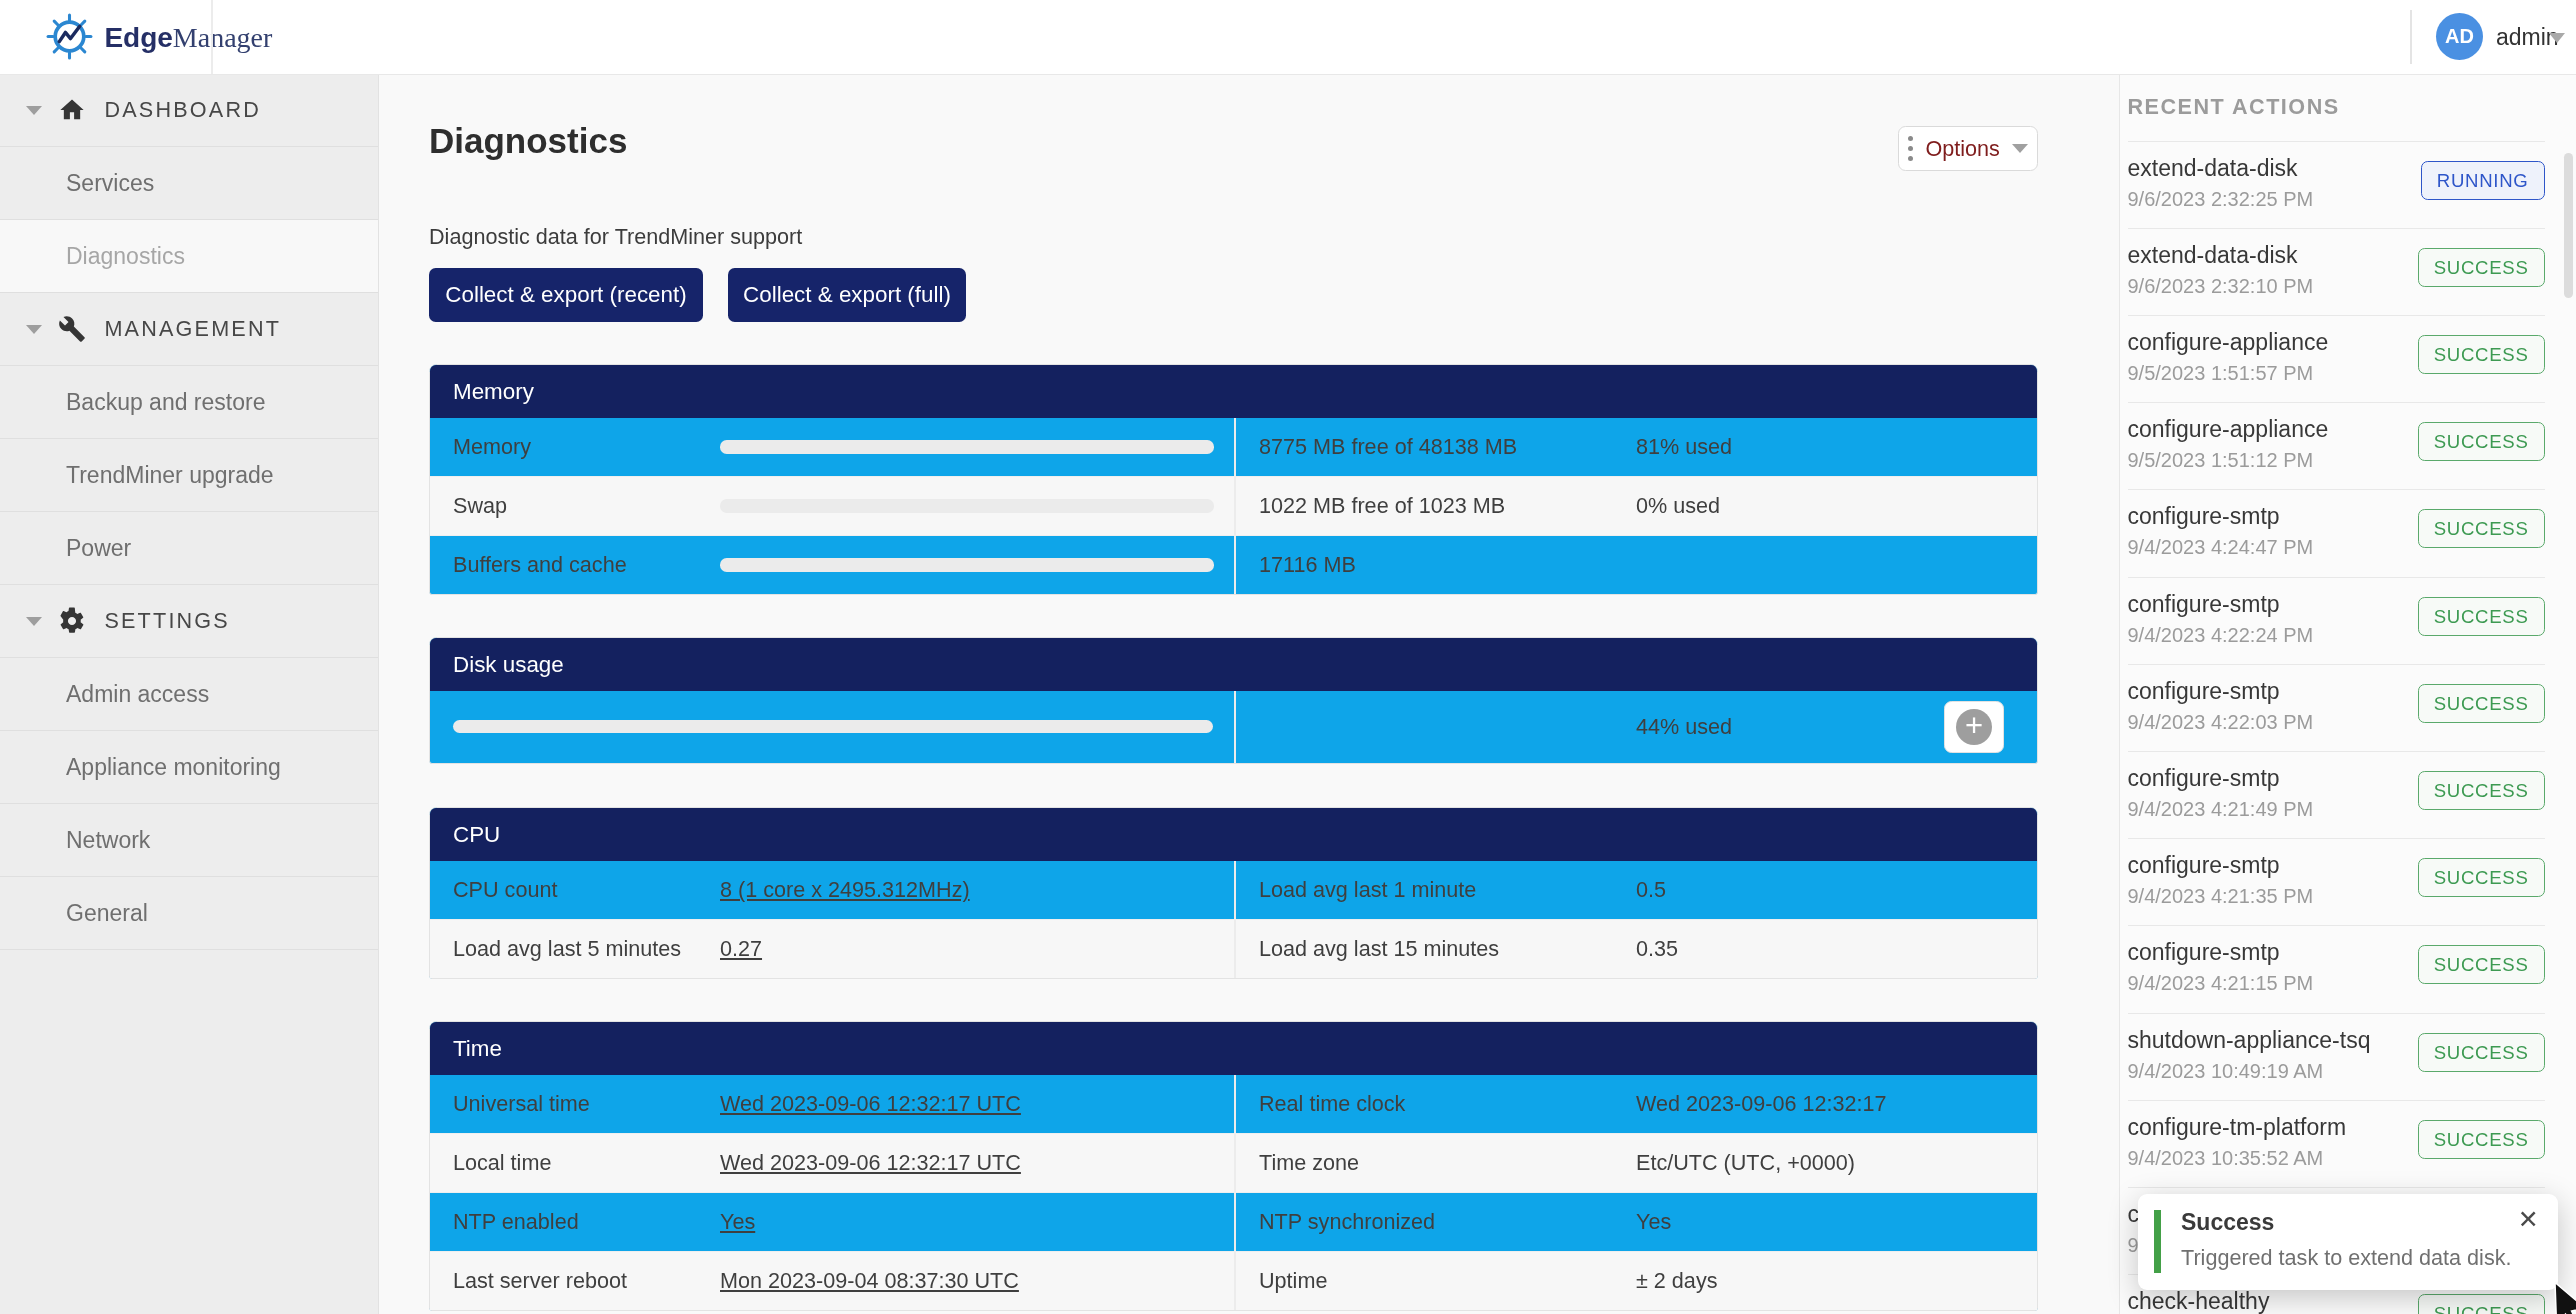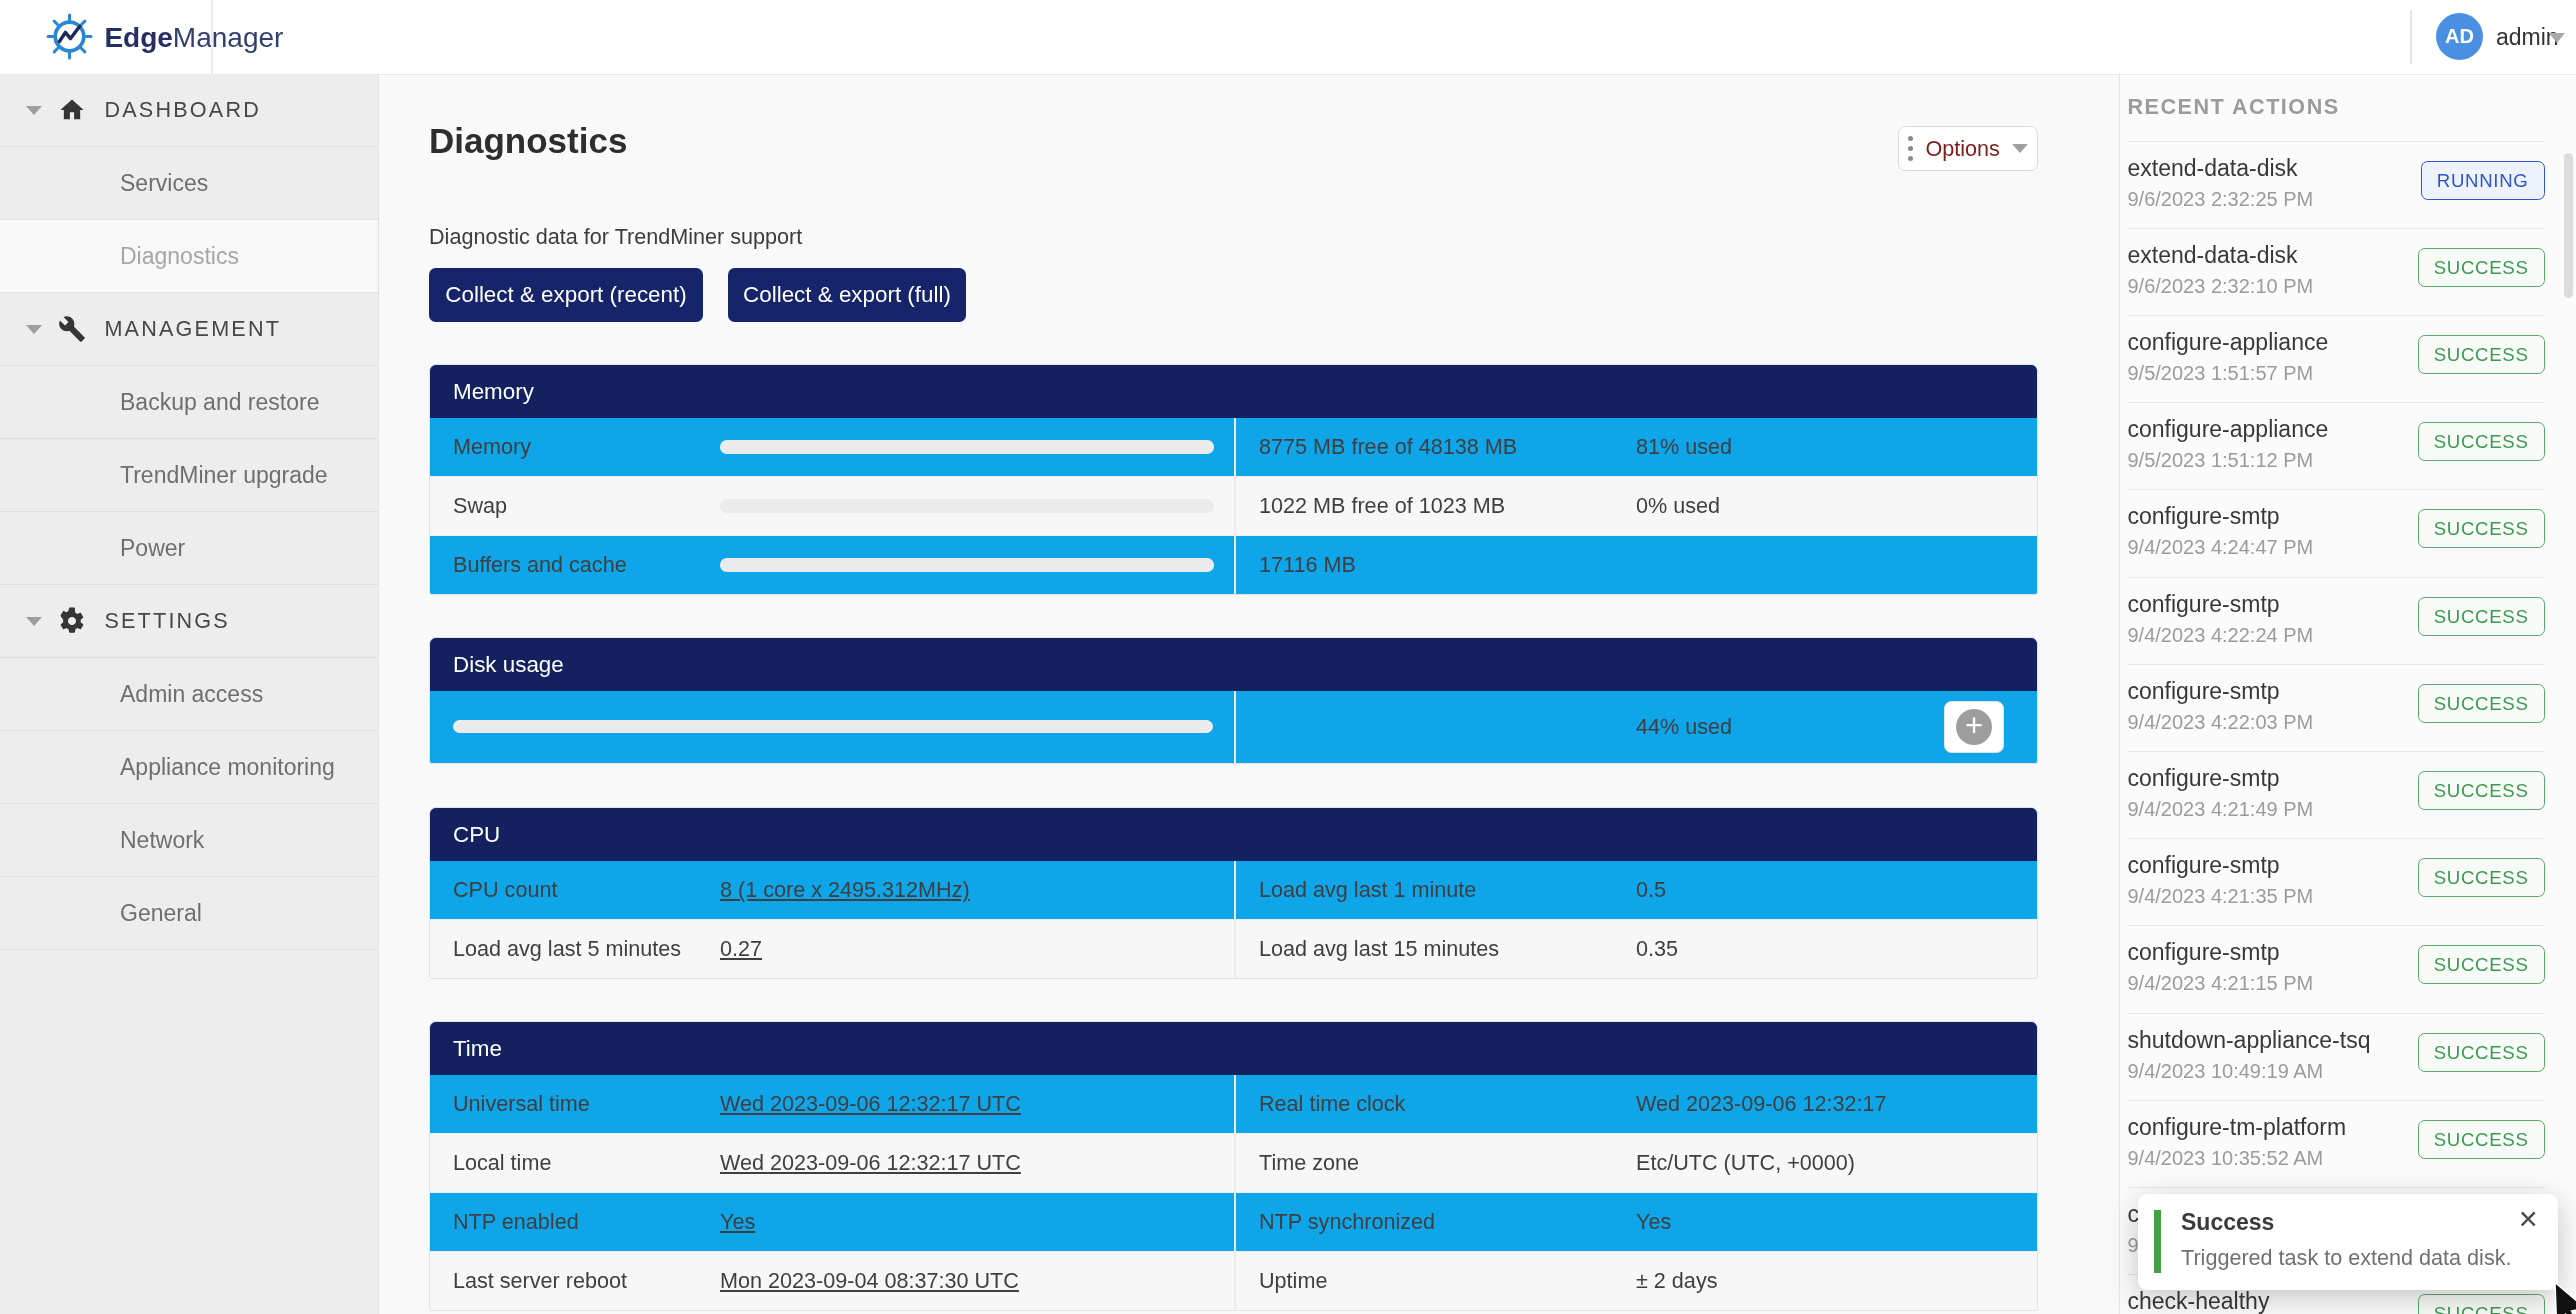--- a/index.html
+++ b/index.html
@@ -5,35 +5,35 @@
   html,body{margin:0;padding:0;}
   body{
     width:2576px;height:1315px;position:relative;overflow:hidden;
     font-family:"Liberation Sans", sans-serif;background:#ffffff;color:#3f3f3f;
   }
   
   .topbar{position:absolute;left:0;top:0;width:2576px;height:74px;background:#ffffff;border-bottom:1.5px solid #e8e8e8;z-index:5;}
   .logo{position:absolute;left:45px;top:12px;display:flex;align-items:center;}
   .logo-text{margin-left:10.4px;font-size:28px;color:#252f66;}
   .logo-text b{font-weight:700;}
-  .logo-text span{font-weight:400;color:#33406f;}
+  .logo-text span{font-weight:400;color:#33406f;font-family:Liberation Serif, serif;}
   .topbar-divider-left{position:absolute;left:211px;top:0;width:1.5px;height:74px;background:#ececec;}
   .topbar-divider-right{position:absolute;left:2410px;top:10.4px;width:1.5px;height:54px;background:#e4e4e4;}
   .avatar{position:absolute;left:2436px;top:13.4px;width:47px;height:47px;border-radius:50%;background:#4a90e2;color:#fff;
     font-size:20px;font-weight:700;display:flex;align-items:center;justify-content:center;}
   .username{position:absolute;left:2496px;top:24px;font-size:23px;color:#333;}
   .user-caret{position:absolute;left:2573px;top:33px;width:0;height:0;border-left:8.2px solid transparent;border-right:8.2px solid transparent;border-top:10.4px solid #a9a9a9;transform:translateX(-24px);}
   
   .sidebar{position:absolute;left:0;top:74px;width:378px;height:1241px;background:#ededed;border-right:1.5px solid #e2e2e2;}
   .side-row{height:73px;border-bottom:1.5px solid #dfdfdf;display:flex;align-items:center;box-sizing:border-box;}
   .section-caret{width:0;height:0;border-left:8.2px solid transparent;border-right:8.2px solid transparent;border-top:9.7px solid #9e9e9e;margin-left:26px;}
   .section-icon{margin-left:16.4px;width:28px;height:28px;display:flex;align-items:center;justify-content:center;}
   .section-icon svg{width:28px;height:28px;fill:#353535;}
   .section-label{margin-left:18px;font-size:21.6px;letter-spacing:2.2px;color:#474747;font-weight:500;}
-  .side-item{padding-left:120px;font-size:23px;color:#6f6f6f;cursor:pointer;}
+  .side-item{padding-left:66px;font-size:23px;color:#6f6f6f;cursor:pointer;}
   .side-item.active{background:#f8f8f8;color:#a6a6a6;}
   
   .main-bg{position:absolute;left:379px;top:75px;width:1745px;height:1240px;background:#f9f9f9;}
   .page-title{position:absolute;left:429px;top:121px;font-size:35px;font-weight:600;color:#2e2e2e;z-index:2;}
   .options-btn{position:absolute;left:1898px;top:126px;width:140px;height:45px;background:#fff;border:1.5px solid #dadada;border-radius:7.5px;
     display:flex;align-items:center;justify-content:center;gap:12px;box-sizing:border-box;z-index:2;cursor:pointer;}
   .kebab{display:flex;flex-direction:column;gap:5.2px;}
   .kebab i{width:5.2px;height:5.2px;border-radius:50%;background:#8a8a8a;}
   .options-label{font-size:21.6px;color:#7f1d1d;}
   .options-caret{width:0;height:0;border-left:8.2px solid transparent;border-right:8.2px solid transparent;border-top:9.7px solid #a0a0a0;}

